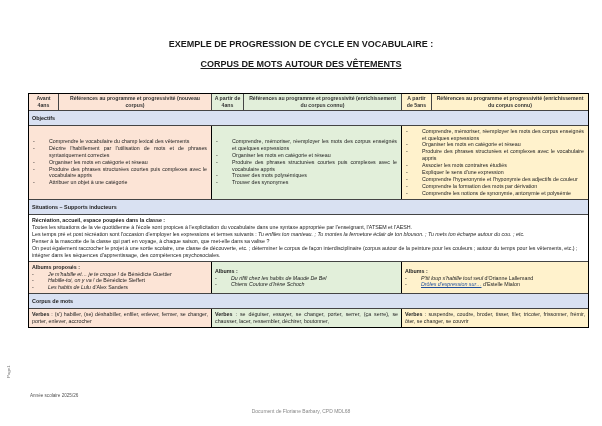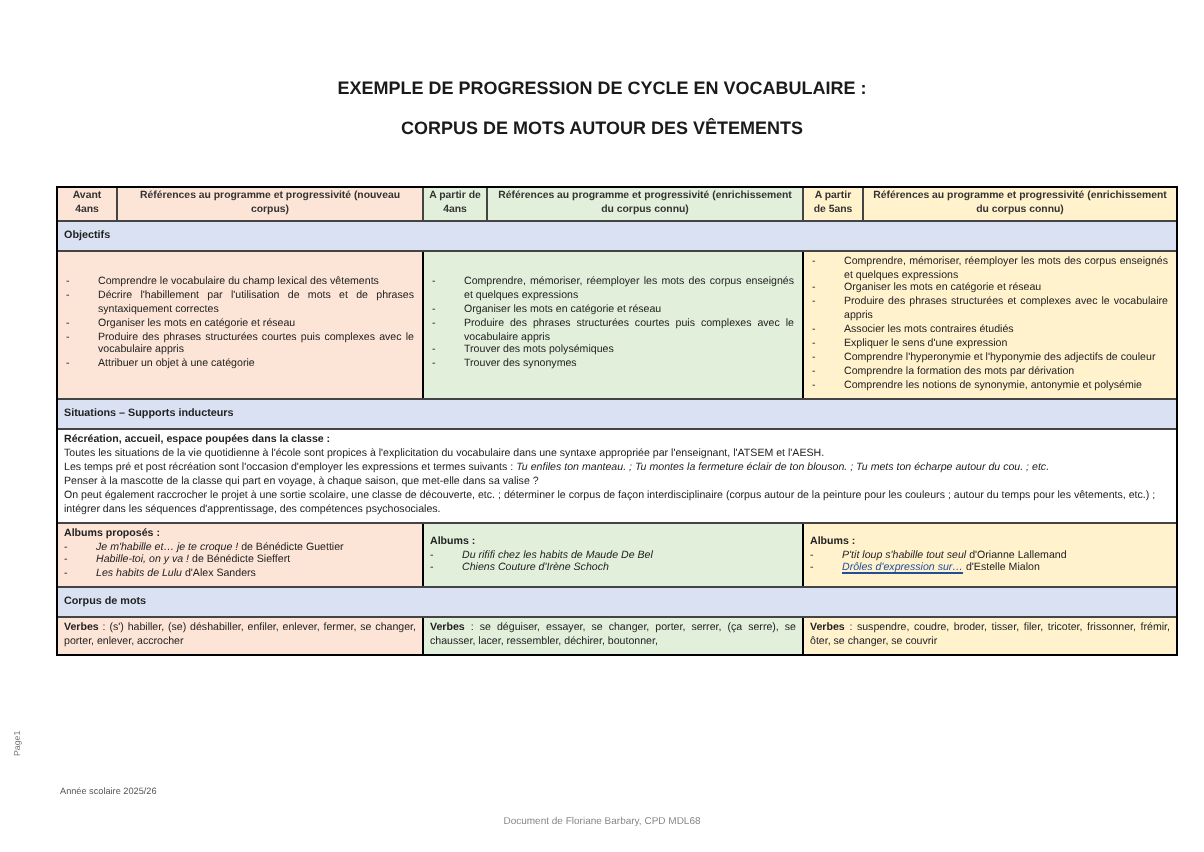--- a/index.html
+++ b/index.html
@@ -1,19 +1,19 @@
 <!DOCTYPE html>
 <html><head>
 <meta charset="utf-8">
 <style>
   html, body { margin:0; padding:0; background:#ffffff; }
   body { width:602px; height:426px; position:relative; overflow:hidden; font-family:"Liberation Sans", sans-serif; color:#222; }
   .title { position:absolute; left:0; width:602px; text-align:center; font-weight:bold; font-size:9px; color:#1a1a1a; }
   .t1 { top:39px; }
-  .t2 { top:59px; }
+  .t2 { top:59px;text-decoration:underline; }
   .grid { position:absolute; left:28px; top:93px; width:561px; border:1px solid #000; box-sizing:border-box; }
   .row { display:flex; width:100%; box-sizing:border-box; }
   .cell { box-sizing:border-box; font-size:5.2px; line-height:6.8px; padding:1px 3px; }
   .pink { background:#fce4d6; }
   .green { background:#e2efda; }
   .yellow { background:#fff2cc; }
   .blue { background:#d9e1f2; }
   .hdr .cell { font-weight:bold; text-align:center; color:#333; padding:1px 2px; }
   .c-age1 { width:30px; border-right:1px solid #444; }
   .c-ref1 { width:153px; border-right:1px solid #444; }

